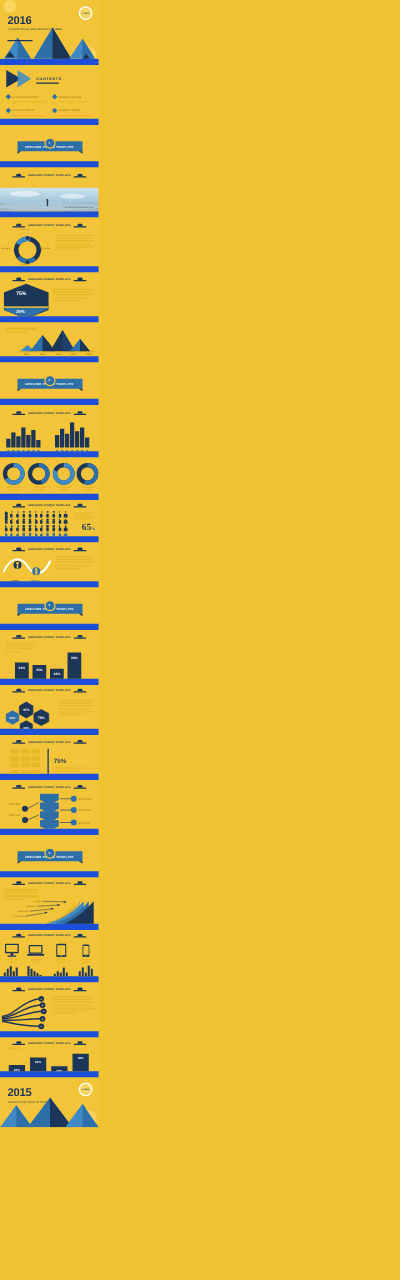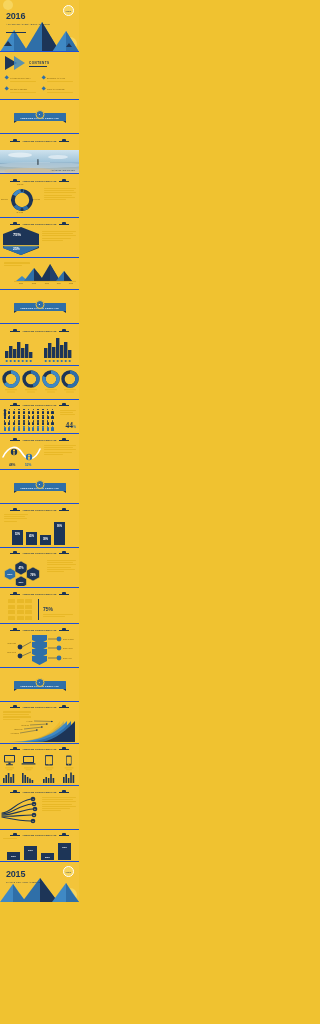--- a/index.html
+++ b/index.html
@@ -1,18 +1,18 @@
 <!DOCTYPE html>
 <html><head>
 <meta charset="utf-8">
 <style>
   html,body{margin:0;padding:0;background:#f0c230;}
   body{width:79px;font-family:"Liberation Sans",sans-serif;-webkit-font-smoothing:none;}
   .strip{width:79px;position:relative;background:#f3c43a;}
-  .slide{position:relative;width:79px;background:#f3c43a;overflow:hidden;box-sizing:border-box;border-bottom:1px solid #1d4ed8;}
+  .slide{position:relative;width:79px;background:#f3c43a;overflow:hidden;box-sizing:border-box;border-bottom:5px solid #1d4ed8;}
   .t{position:absolute;}
   .ttl{color:#1d3557;font-weight:bold;letter-spacing:.2px;}
   .hdr{display:flex;align-items:center;justify-content:center;gap:2px;width:100%;}
   .hdr .orn{width:10px;height:4px;position:relative;flex:0 0 auto;}
   .hdr .htxt{font-size:2.1px;color:#1d3557;font-weight:bold;letter-spacing:.15px;white-space:nowrap;text-transform:uppercase;}
   .orn:before{content:"";position:absolute;left:0;top:1.6px;width:10px;height:.8px;background:#1d3557;}
   .orn:after{content:"";position:absolute;left:3px;top:0;width:4px;height:2.4px;background:#1d3557;border-radius:1px 1px 0 0;}
   .lines{display:flex;flex-direction:column;gap:1.1px;}
   .ln{height:1.1px;background:#e8b827;border-radius:.5px;}
   .ribbon{position:relative;margin:0 auto;width:52px;}
@@ -356,21 +356,21 @@
       .pp:before{content:"";position:absolute;left:1px;top:0;width:1.4px;height:1.4px;border-radius:50%;background:#1d3557}
       .pp:after{content:"";position:absolute;left:.6px;top:1.7px;width:2.1px;height:3.2px;border-radius:.8px .8px .3px .3px;background:#1d3557}
       .pl:before{background:#2f6fa8}.pl:after{background:#2f6fa8}
     </style>
     <div class="t lines" style="right:3px;top:10px;width:16px">
       <div class="ln" style="width:100%"></div>
         <div class="ln" style="width:80%"></div>
       <div class="ln" style="width:95%"></div>
     </div>
     <div class="t" style="right:3px;bottom:3px;display:flex;align-items:baseline;gap:.4px">
-      <span style="font-size:7.5px;font-weight:bold;color:#1d3557;font-family:'Liberation Serif',serif">44</span>
+      <span style="font-size:7.5px;font-weight:bold;color:#1d3557;font-family:'Liberation Serif',serif">65</span>
       <span style="font-size:3px;font-weight:bold;color:#2f6fa8">%</span>
     </div>
   </div>
 
   <div class="slide" style="height:36px">
     <div class="hdr" style="position:absolute;top:4px;left:0">
       <span class="orn"></span>
       <span class="htxt">AWESOME POWER TEMPLATE</span>
       <span class="orn"></span>
     </div>

